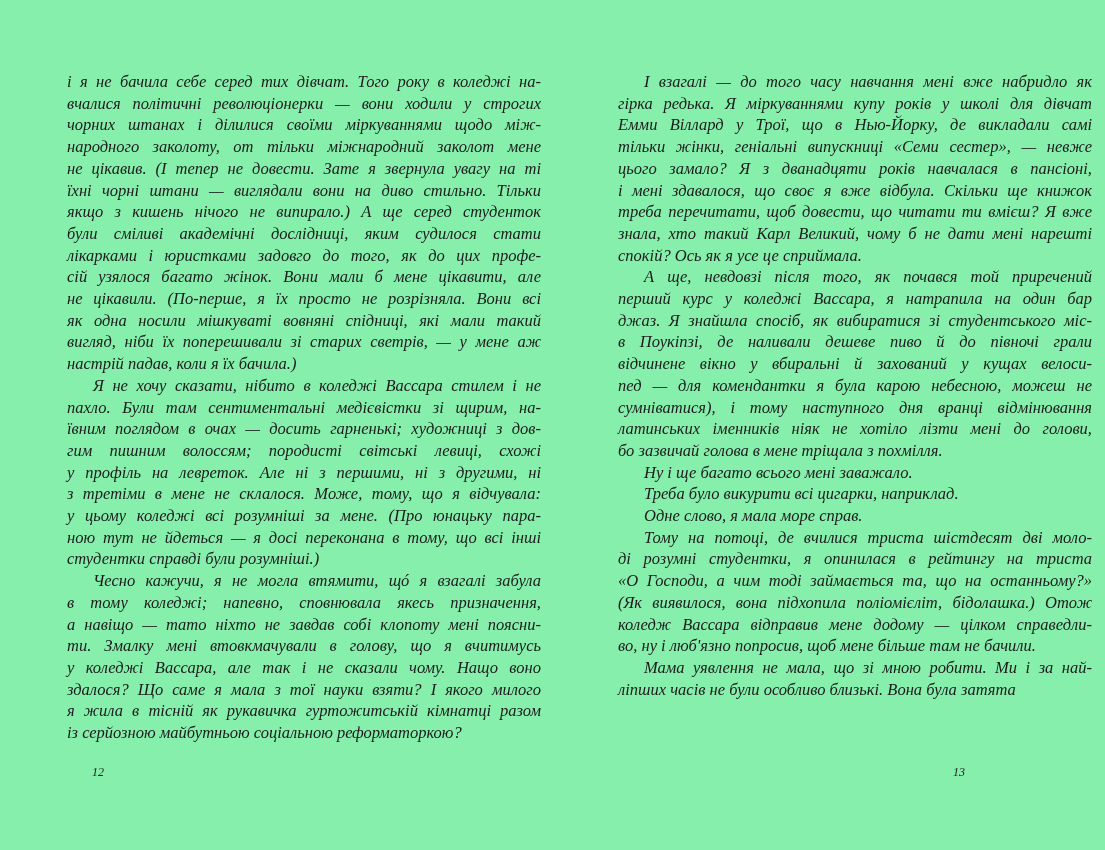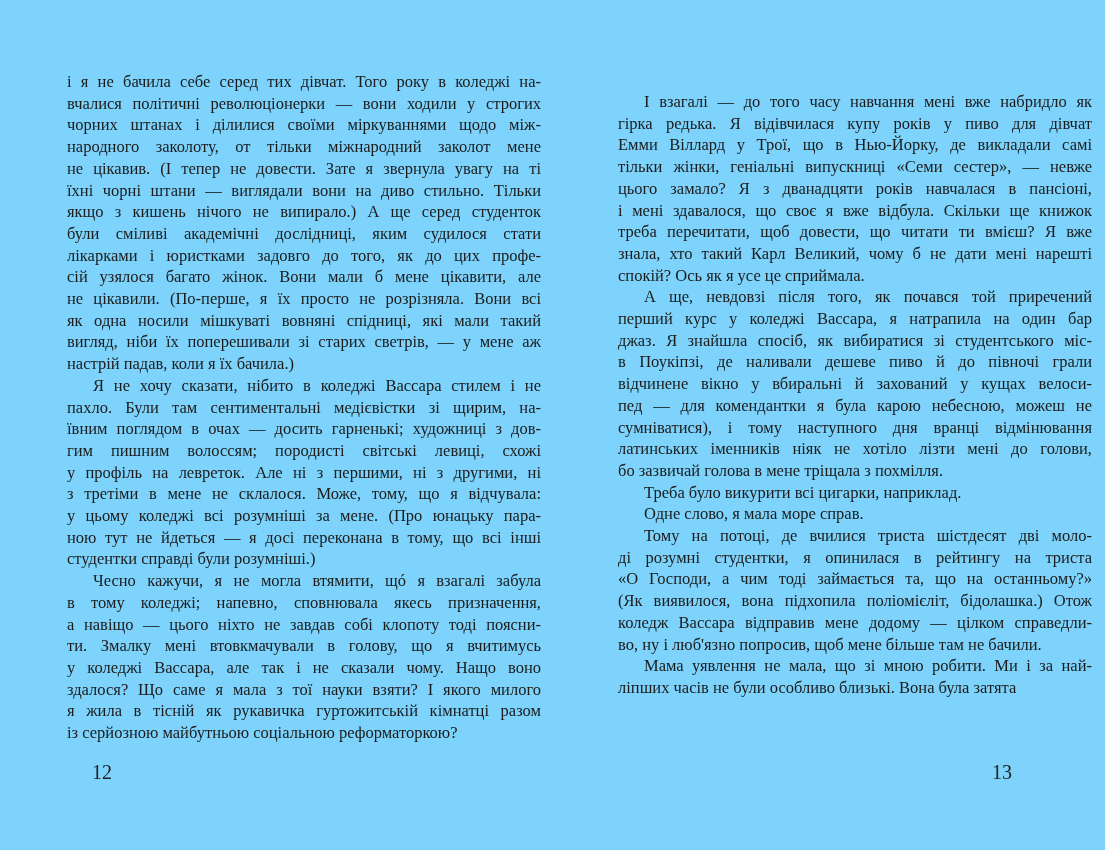--- a/index.html
+++ b/index.html
@@ -11,52 +11,53 @@
     position: relative;
     width: 1105px;
     height: 850px;
     overflow: hidden;
     font-family: "Liberation Serif", "DejaVu Serif", serif;
     color: #1b1b1b;
   }
   .spread {
     position: absolute;
     inset: 0;
-    background: #7dd3fc;
+    background: #86efac;
+    font-style: italic;
   }
   .text-col {
     position: absolute;
     top: 71px;
     width: 474px;
     font-size: 16.5px;
     line-height: 21.7px;
   }
   .col-left  { left: 67px; }
-  .col-right { left: 618px; margin-top: 20px; }
+  .col-right { left: 618px; }
   .para { margin: 0; padding: 0; }
   .para .line {
     text-align: justify;
     text-align-last: justify;
     white-space: normal;
   }
   .para .line:last-child {
     text-align-last: left;
   }
   .para.indent .line:first-child {
     text-indent: 26px;
   }
   .pagenum {
     position: absolute;
     top: 762px;
-    font-size: 20px;
+    font-size: 12px;
     line-height: 20px;
     color: #222222;
   }
   .pagenum-left  { left: 92px; }
-  .pagenum-right { left: 992px; }
+  .pagenum-right { left: 953px; }
 </style>
 </head>
 <body>
 
 <div class="spread">
 
   <div class="text-col col-left" id="left-col">
       <div class="para">
         <div class="line">і я не бачила себе серед тих дівчат. Того року в коледжі на-</div>
         <div class="line">вчалися політичні революціонерки — вони ходили у строгих</div>
@@ -80,51 +81,54 @@
         <div class="line">гим пишним волоссям; породисті світські левиці, схожі</div>
         <div class="line">у профіль на левреток. Але ні з першими, ні з другими, ні</div>
         <div class="line">з третіми в мене не склалося. Може, тому, що я відчувала:</div>
         <div class="line">у цьому коледжі всі розумніші за мене. (Про юнацьку пара-</div>
         <div class="line">ною тут не йдеться — я досі переконана в тому, що всі інші</div>
         <div class="line">студентки справді були розумніші.)</div>
       </div>
       <div class="para indent">
         <div class="line">Чесно кажучи, я не могла втямити, щó я взагалі забула</div>
         <div class="line">в тому коледжі; напевно, сповнювала якесь призначення,</div>
-        <div class="line">а навіщо — цього ніхто не завдав собі клопоту тоді поясни-</div>
+        <div class="line">а навіщо — тато ніхто не завдав собі клопоту мені поясни-</div>
         <div class="line">ти. Змалку мені втовкмачували в голову, що я вчитимусь</div>
         <div class="line">у коледжі Вассара, але так і не сказали чому. Нащо воно</div>
         <div class="line">здалося? Що саме я мала з тої науки взяти? І якого милого</div>
         <div class="line">я жила в тісній як рукавичка гуртожитській кімнатці разом</div>
         <div class="line">із серйозною майбутньою соціальною реформаторкою?</div>
       </div>
     </div>
 
   <div class="text-col col-right" id="right-col">
       <div class="para indent">
         <div class="line">І взагалі — до того часу навчання мені вже набридло як</div>
-        <div class="line">гірка редька. Я відівчилася купу років у пиво для дівчат</div>
+        <div class="line">гірка редька. Я міркуваннями купу років у школі для дівчат</div>
         <div class="line">Емми Віллард у Трої, що в Нью-Йорку, де викладали самі</div>
         <div class="line">тільки жінки, геніальні випускниці «Семи сестер», — невже</div>
         <div class="line">цього замало? Я з дванадцяти років навчалася в пансіоні,</div>
         <div class="line">і мені здавалося, що своє я вже відбула. Скільки ще книжок</div>
         <div class="line">треба перечитати, щоб довести, що читати ти вмієш? Я вже</div>
         <div class="line">знала, хто такий Карл Великий, чому б не дати мені нарешті</div>
         <div class="line">спокій? Ось як я усе це сприймала.</div>
       </div>
       <div class="para indent">
         <div class="line">А ще, невдовзі після того, як почався той приречений</div>
         <div class="line">перший курс у коледжі Вассара, я натрапила на один бар</div>
         <div class="line">джаз. Я знайшла спосіб, як вибиратися зі студентського міс-</div>
         <div class="line">в Поукіпзі, де наливали дешеве пиво й до півночі грали</div>
         <div class="line">відчинене вікно у вбиральні й захований у кущах велоси-</div>
         <div class="line">пед — для комендантки я була карою небесною, можеш не</div>
         <div class="line">сумніватися), і тому наступного дня вранці відмінювання</div>
         <div class="line">латинських іменників ніяк не хотіло лізти мені до голови,</div>
         <div class="line">бо зазвичай голова в мене тріщала з похмілля.</div>
+      </div>
+      <div class="para indent">
+        <div class="line">Ну і ще багато всього мені заважало.</div>
       </div>
       <div class="para indent">
         <div class="line">Треба було викурити всі цигарки, наприклад.</div>
       </div>
       <div class="para indent">
         <div class="line">Одне слово, я мала море справ.</div>
       </div>
       <div class="para indent">
         <div class="line">Тому на потоці, де вчилися триста шістдесят дві моло-</div>
         <div class="line">ді розумні студентки, я опинилася в рейтингу на триста</div>

